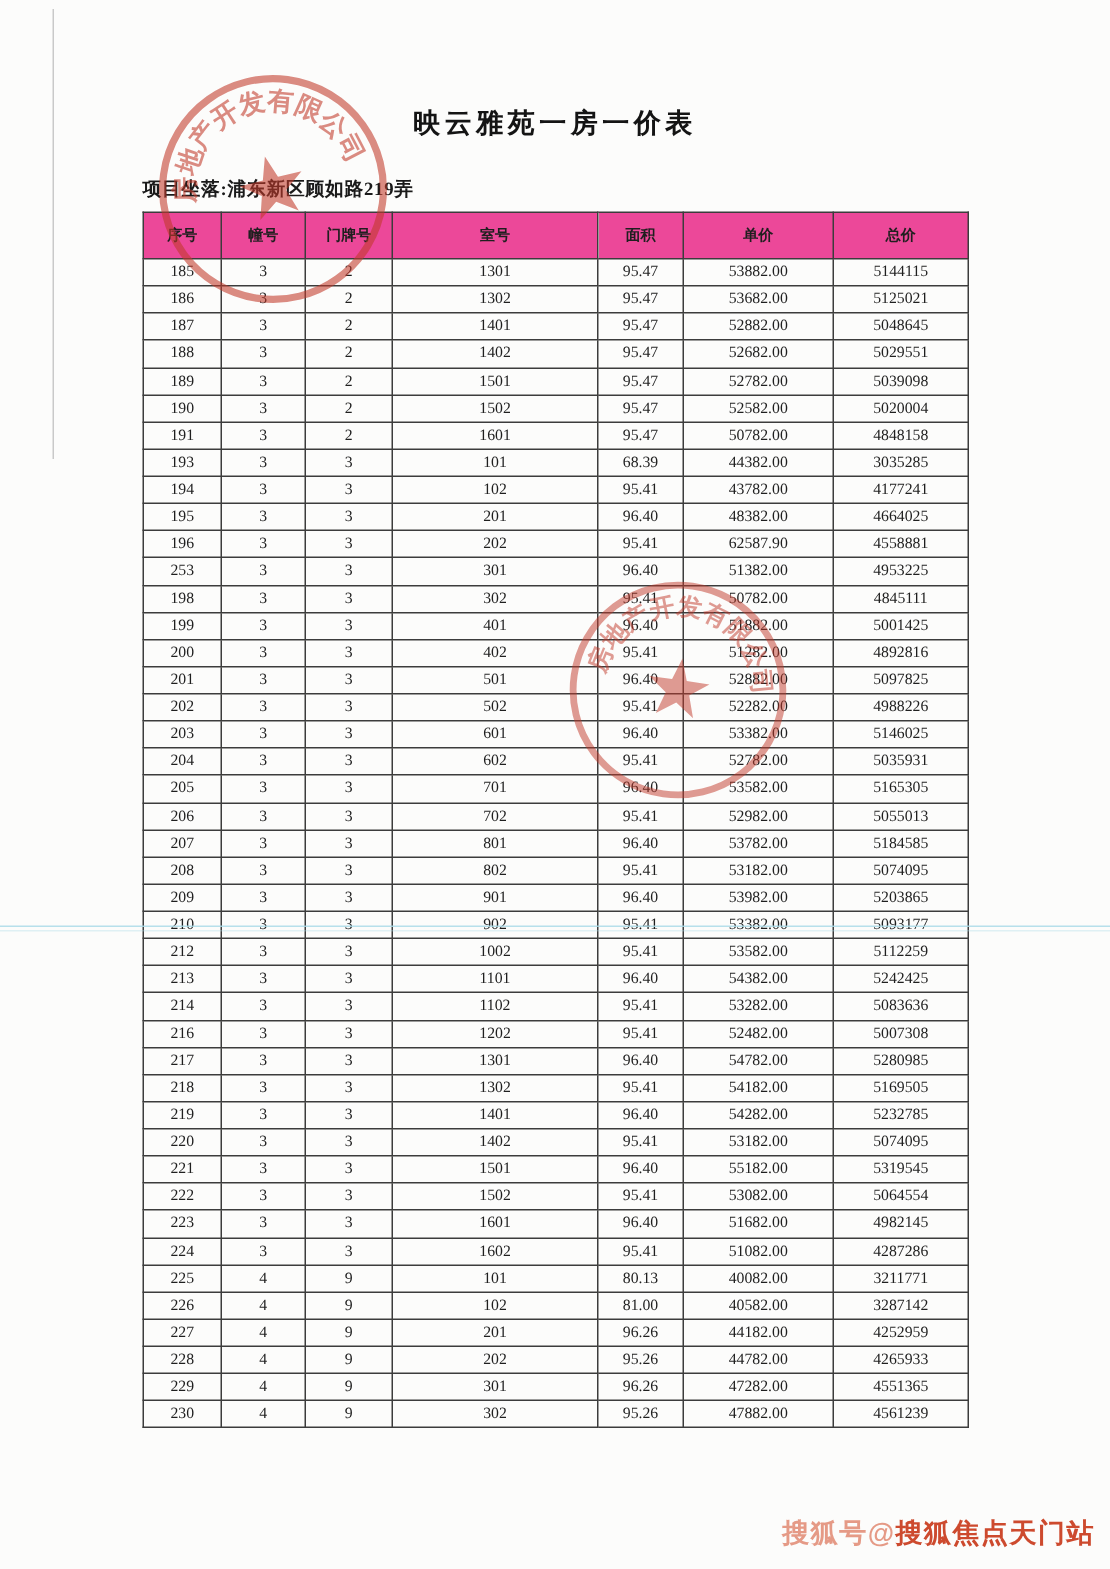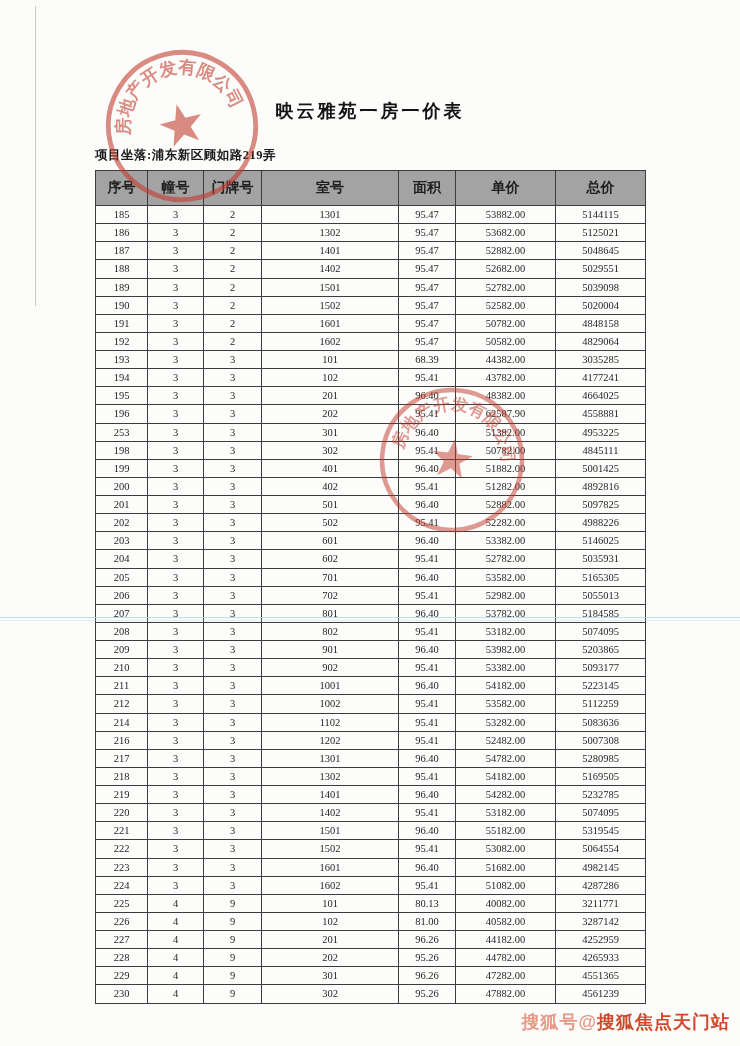--- a/index.html
+++ b/index.html
@@ -12,21 +12,21 @@
   .page {
     position:absolute; inset:0;
     background:#fcfcfb;
   }
   
   .scan-v { position:absolute; left:35px; top:6px; width:1px; height:300px; background:#c9c9c9; }
   .scan-h { position:absolute; left:0; top:617px; width:740px; height:1px; background:var(--accent_line,#aadbe8); opacity:.85; }
   .scan-h2 { position:absolute; left:0; top:620px; width:740px; height:1px; background:var(--accent_line,#aadbe8); opacity:.35; }
 
   .title {
-    margin:0; padding-top:99px;
+    margin:0; padding-top:70px;
     text-align:center;
     font-size:18px; font-weight:bold; letter-spacing:3px;
     color:#141414;
     font-family:Liberation Sans, sans-serif;
   }
   .location {
     margin:24px 0 0 95px;
     font-size:12.5px; font-weight:bold; color:#1a1a1a;
     letter-spacing:.5px;
   }
@@ -36,23 +36,23 @@
     border-collapse:collapse;
     table-layout:fixed;
   }
   .price-table th, .price-table td {
     border:1px solid #3c3c3c;
     text-align:center;
     color:#1f1f1f;
     overflow:hidden; white-space:nowrap;
   }
   .price-table th {
-    font-size:14px; font-weight:bold;
+    font-size:10px; font-weight:bold;
     padding:8px 0;
-    background:#a3a3a3;
+    background:#ec4899;
   }
   .price-table td {
     font-size:10.5px;
     padding:2px 0;
     line-height:1.25;
   }
   
   .stamp { position:absolute; pointer-events:none; color:var(--seal,#c23a2b); }
   .stamp svg { width:100%; height:100%; display:block; }
   .stamp-top { left:102px; top:46px; width:160px; height:160px; transform:rotate(-14deg); opacity:.58; }
@@ -160,29 +160,20 @@
         <tr>
           <td>191</td>
           <td>3</td>
           <td>2</td>
           <td>1601</td>
           <td>95.47</td>
           <td>50782.00</td>
           <td>4848158</td>
         </tr>
         <tr>
-          <td>192</td>
-          <td>3</td>
-          <td>2</td>
-          <td>1602</td>
-          <td>95.47</td>
-          <td>50582.00</td>
-          <td>4829064</td>
-        </tr>
-        <tr>
           <td>193</td>
           <td>3</td>
           <td>3</td>
           <td>101</td>
           <td>68.39</td>
           <td>44382.00</td>
           <td>3035285</td>
         </tr>
         <tr>
           <td>194</td>
@@ -331,36 +322,36 @@
         <tr>
           <td>210</td>
           <td>3</td>
           <td>3</td>
           <td>902</td>
           <td>95.41</td>
           <td>53382.00</td>
           <td>5093177</td>
         </tr>
         <tr>
-          <td>211</td>
-          <td>3</td>
-          <td>3</td>
-          <td>1001</td>
-          <td>96.40</td>
-          <td>54182.00</td>
-          <td>5223145</td>
-        </tr>
-        <tr>
           <td>212</td>
           <td>3</td>
           <td>3</td>
           <td>1002</td>
           <td>95.41</td>
           <td>53582.00</td>
           <td>5112259</td>
+        </tr>
+        <tr>
+          <td>213</td>
+          <td>3</td>
+          <td>3</td>
+          <td>1101</td>
+          <td>96.40</td>
+          <td>54382.00</td>
+          <td>5242425</td>
         </tr>
         <tr>
           <td>214</td>
           <td>3</td>
           <td>3</td>
           <td>1102</td>
           <td>95.41</td>
           <td>53282.00</td>
           <td>5083636</td>
         </tr>

